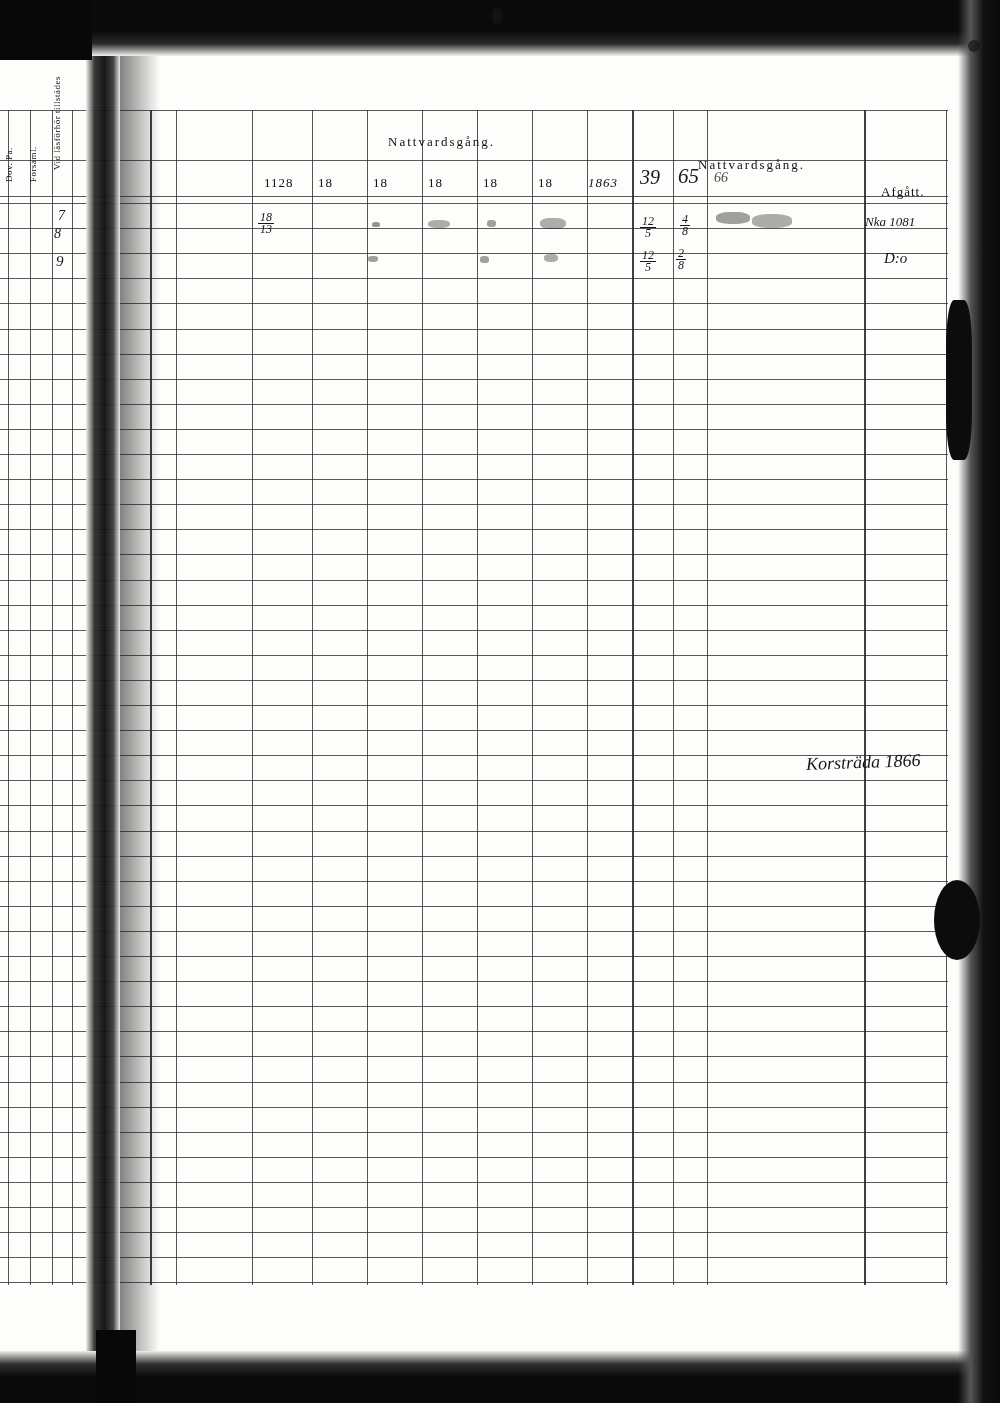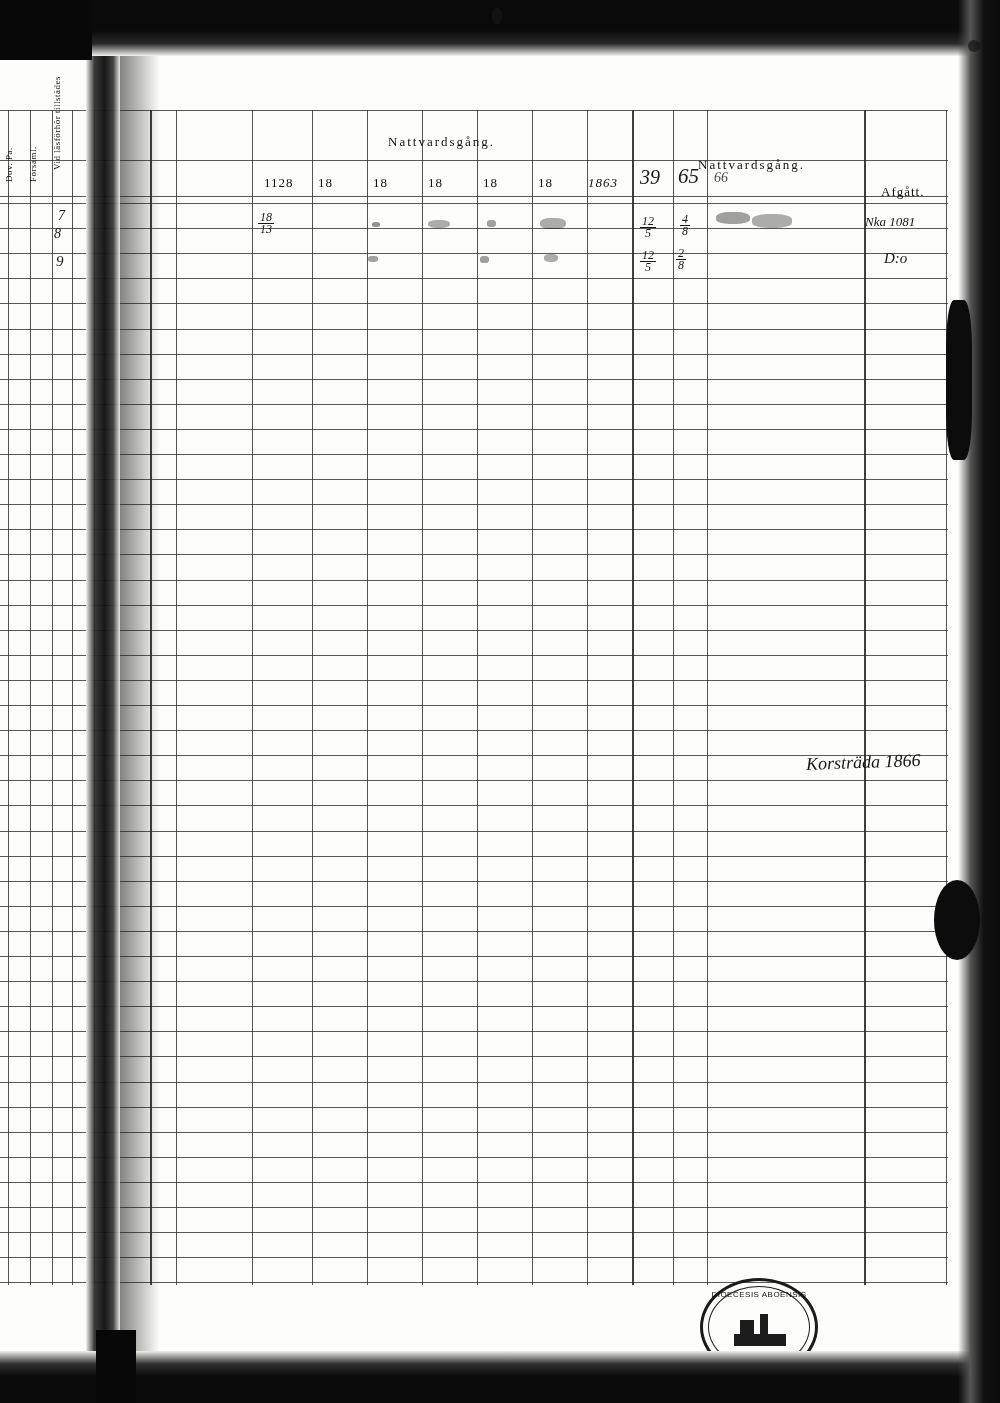--- a/index.html
+++ b/index.html
@@ -324,27 +324,20 @@
   <div class="speck" style="left:372px; top:222px; width:8px; height:5px; opacity:.45;"></div>
   <div class="speck" style="left:428px; top:220px; width:22px; height:8px; opacity:.35;"></div>
   <div class="speck" style="left:487px; top:220px; width:9px; height:7px; opacity:.4;"></div>
   <div class="speck" style="left:540px; top:218px; width:26px; height:11px; opacity:.35;"></div>
   <div class="speck" style="left:368px; top:256px; width:10px; height:6px; opacity:.4;"></div>
   <div class="speck" style="left:480px; top:256px; width:9px; height:7px; opacity:.4;"></div>
   <div class="speck" style="left:544px; top:254px; width:14px; height:8px; opacity:.35;"></div>
   <div class="speck" style="left:716px; top:212px; width:34px; height:12px; opacity:.4;"></div>
   <div class="speck" style="left:752px; top:214px; width:40px; height:14px; opacity:.35;"></div>
 
-  <div class="stamp">
-    <div class="stamp-ring"></div>
-    <div class="stamp-ring2"></div>
-    <div class="stamp-text-top">DIOECESIS ABOENSIS</div>
-    <div class="stamp-church"></div>
-    <div class="stamp-text-bot">KYRKOARKIV</div>
-  </div>
 
   <div class="gutter"></div>
   <div class="gutter-fade"></div>
   <div class="paper-shadow-top"></div>
   <div class="paper-shadow-bottom"></div>
   <div class="paper-shadow-right"></div>
 
   <div class="edge-blob" style="left:934px; top:880px; width:46px; height:80px;"></div>
   <div class="edge-blob" style="left:946px; top:300px; width:26px; height:160px; border-radius:30%;"></div>
   <div class="scan-dark" style="left:0; top:0; width:92px; height:60px;"></div>

